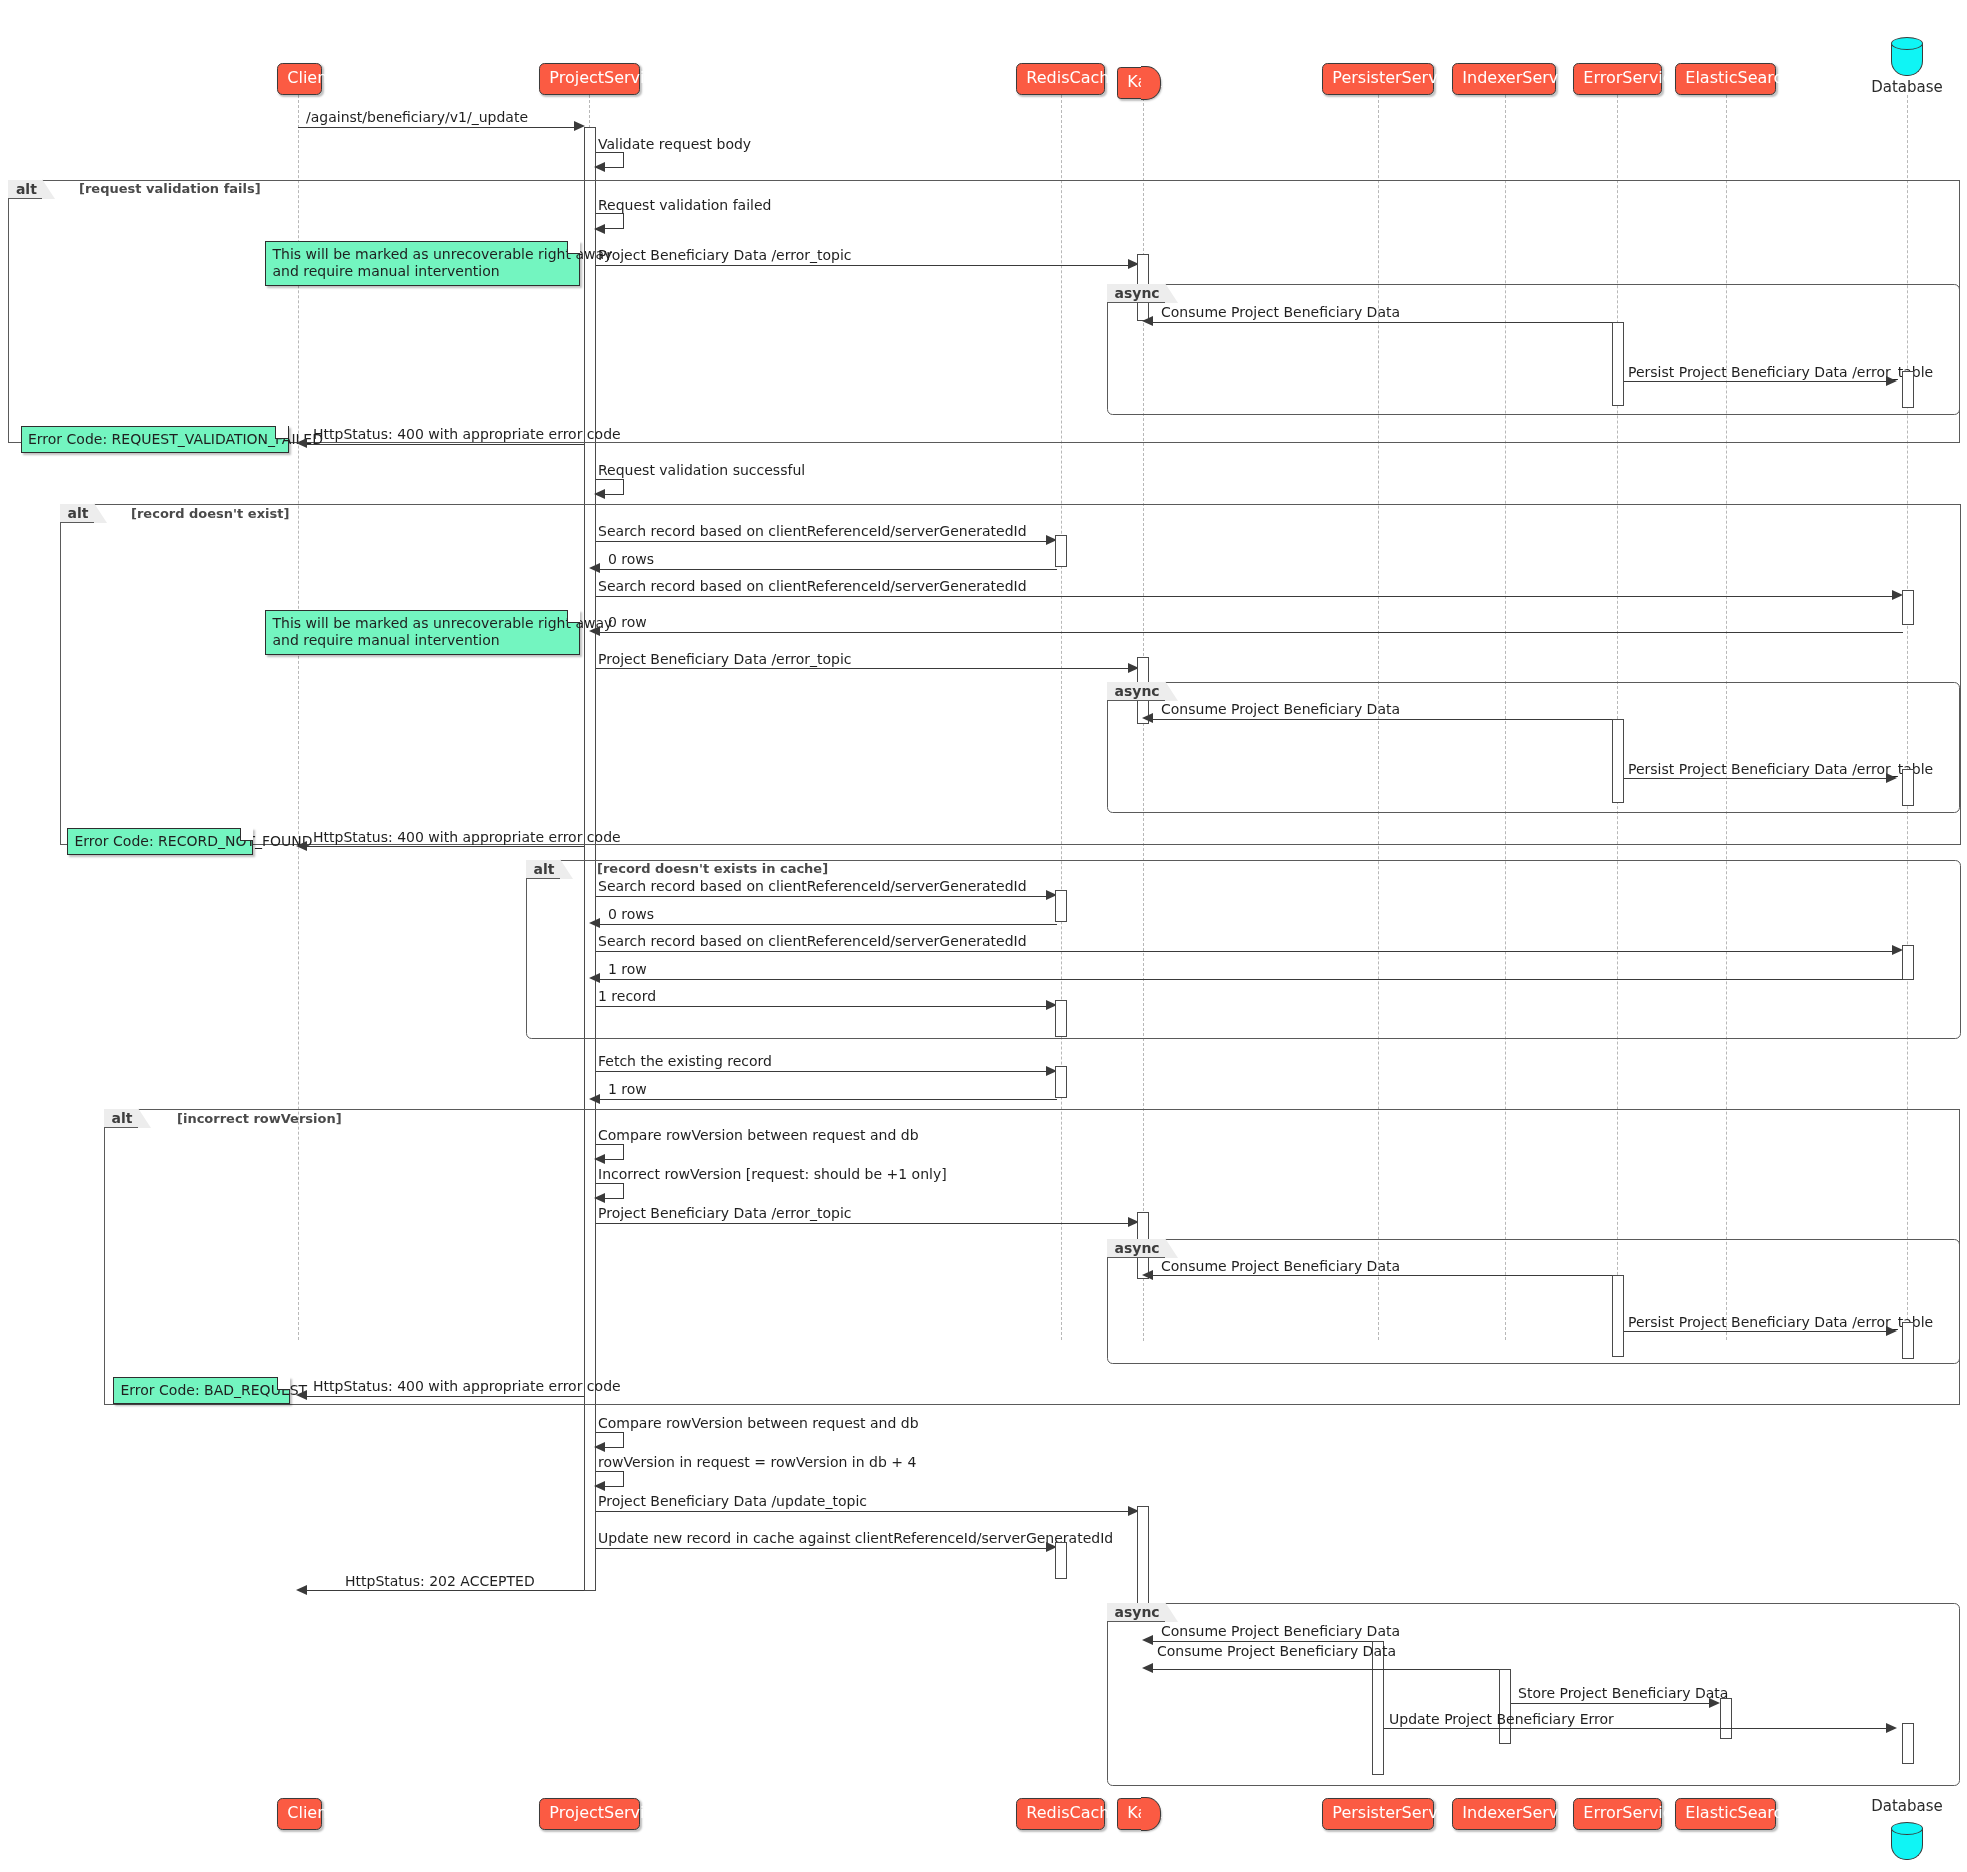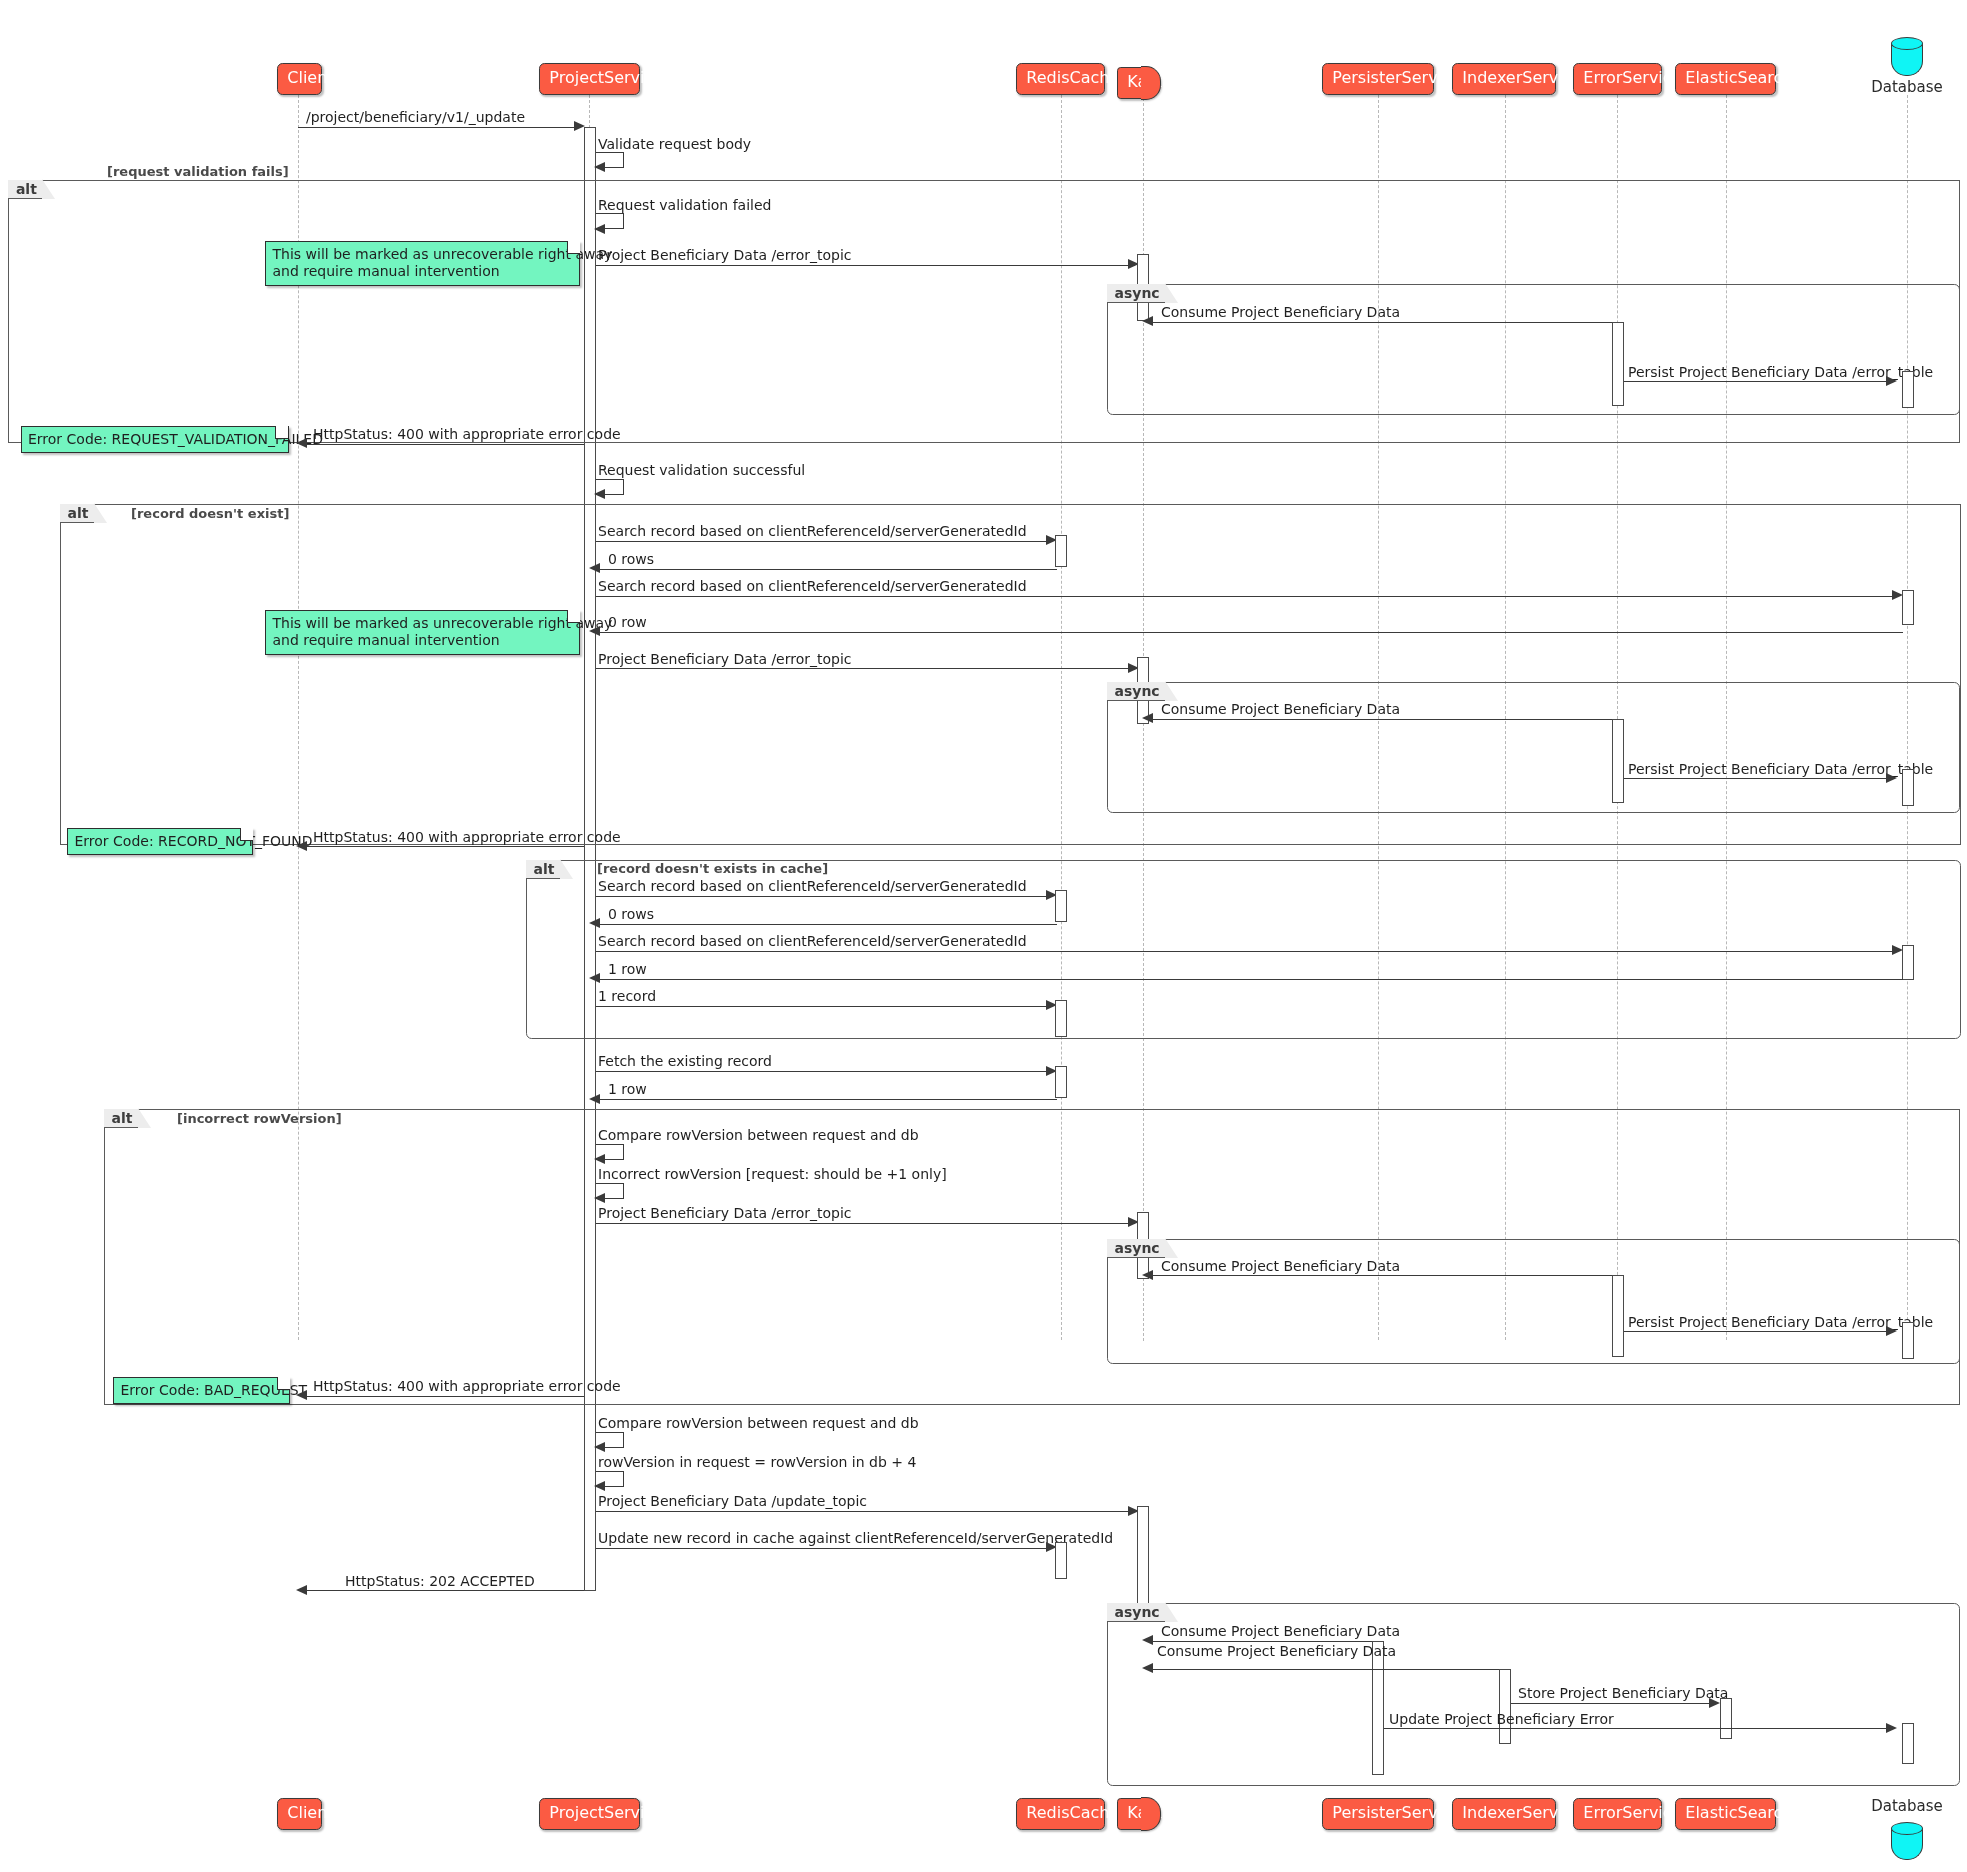--- a/index.html
+++ b/index.html
@@ -237,33 +237,33 @@
   <div class="participant" style="left:1452px; top:1798px; width:104px;">IndexerService</div>
   <div class="participant" style="left:1573px; top:1798px; width:89px;">ErrorService</div>
   <div class="participant" style="left:1675px; top:1798px; width:101px;">ElasticSearch</div>
 
   <div class="db-actor bottom" style="left:1891px; top:1816px;">
     <div class="cyl-top"></div>
     <div class="cyl-body"></div>
     <div class="db-label">Database</div>
   </div>
 
-  <div class="msg-label" style="left:306px; top:109px;">/project/beneficiary/v1/_update</div>
+  <div class="msg-label" style="left:306px; top:109px;">/against/beneficiary/v1/_update</div>
   <div class="msg-line" style="left:298px; top:127px; width:282px;"></div>
   <div class="arrow-r" style="left:574px; top:121px;"></div>
 
   <div class="activation" style="left:584px; top:127px; height:1464px;"></div>
 
   <div class="msg-label" style="left:598px; top:136px;">Validate request body</div>
   <div class="selfmsg" style="left:596px; top:152px;"></div>
   <div class="arrow-l" style="left:594px; top:162px;"></div>
 
   <div class="fragment sq" style="left:8.4px; top:180px; width:1952px; height:263px;"></div>
   <div class="frag-tab" style="left:8.4px; top:180px;">alt</div>
-  <div class="frag-cond" style="left:79px; top:164px;margin-left:28px;">[request validation fails]</div>
+  <div class="frag-cond" style="left:79px; top:181px;">[request validation fails]</div>
 
   <div class="msg-label" style="left:598px; top:197px;">Request validation failed</div>
   <div class="selfmsg" style="left:596px; top:213px;"></div>
   <div class="arrow-l" style="left:594px; top:224px;"></div>
 
   <div class="note" style="left:265px; top:241px; width:315px;">This will be marked as unrecoverable right away
 and require manual intervention</div>
 
   <div class="msg-label" style="left:598px; top:247px;">Project Beneficiary Data /error_topic</div>
   <div class="msg-line" style="left:596px; top:265px; width:539px;"></div>

